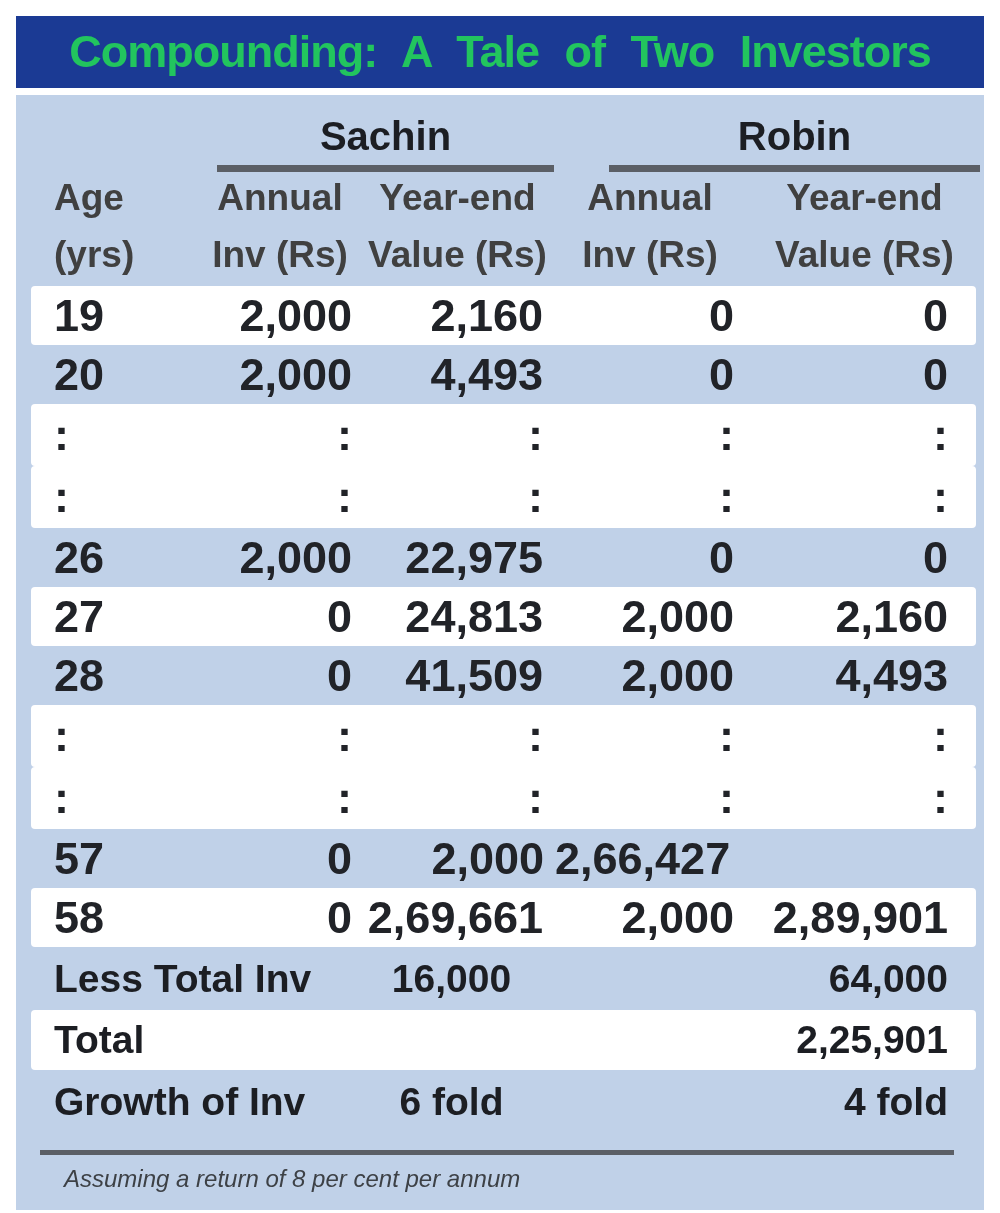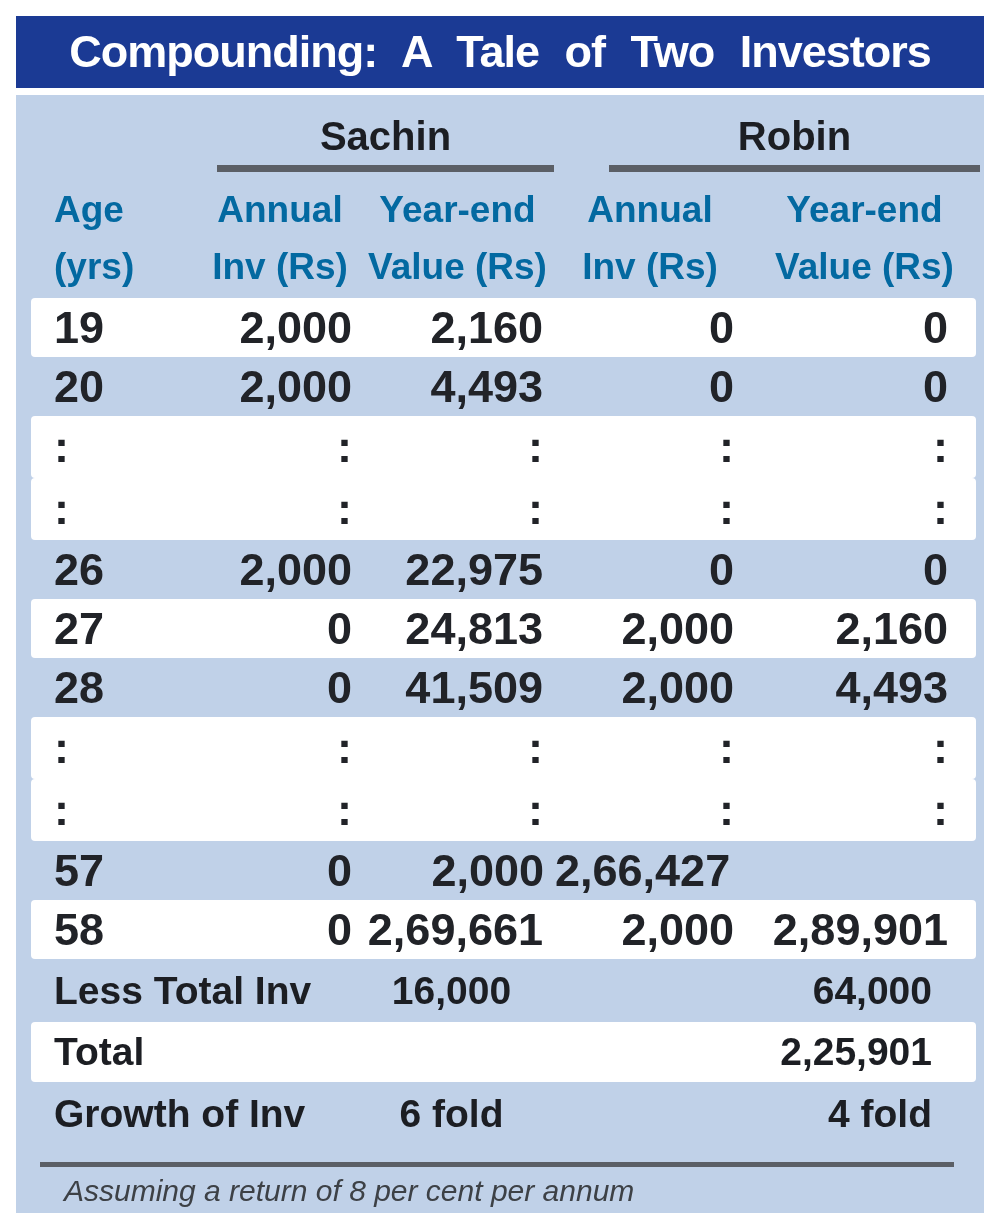--- a/index.html
+++ b/index.html
@@ -4,21 +4,21 @@
 <style>
   html,body{margin:0;padding:0;}
   body{
     width:1000px;height:1213px;background:#ffffff;position:relative;
     font-family:"Liberation Sans",sans-serif;
     -webkit-font-smoothing:antialiased;
   }
   
   .titlebar{
     position:absolute;left:16px;top:16px;width:968px;height:72px;
-    background:#1b3a94;color:#ffffff;
+    background:#1b3a94;color:#22c55e;
     display:flex;align-items:center;justify-content:center;
     font-weight:bold;font-size:45px;letter-spacing:-1px;word-spacing:14px;
     white-space:nowrap;
   }
   
   .panel{
     position:absolute;left:16px;top:95px;width:968px;
     background:#c0d1e8;color:#1e2126;
     padding-bottom:8px;
   }
@@ -26,21 +26,21 @@
   .ghead{display:grid;grid-template-columns:184px 355px 429px;padding-top:20px;}
   .gcell{display:flex;flex-direction:column;justify-content:flex-end;}
   .gwrap{display:flex;flex-direction:column;}
   .gcell.sachin .gwrap{margin-left:17px;margin-right:1px;}
   .gcell.robin  .gwrap{margin-left:54px;margin-right:4px;}
   .gname{text-align:center;font-size:40px;font-weight:bold;line-height:42px;color:#1c1e23;}
   .gline{height:7px;background:#5b5f66;margin-top:8px;}
   
   .chead{
     display:grid;grid-template-columns:184px 160px 195px 190px 239px;
-    margin-top:16px;font-weight:bold;font-size:37px;color:#0369a1;
+    margin-top:4px;font-weight:bold;font-size:37px;color:#404040;
   }
   .hcell{text-align:center;}
   .hcell .l1{line-height:44px;}
   .hcell .l2{line-height:46px;margin-top:12px;white-space:nowrap;}
   .hcell.age{text-align:left;padding-left:38px;}
   
   .rows{margin-top:8px;}
   .row{
     display:grid;grid-template-columns:184px 160px 195px 190px 239px;
     align-items:center;height:59px;position:relative;
@@ -61,25 +61,25 @@
   .summary .srow{
     display:grid;grid-template-columns:184px 160px 195px 190px 239px;
     align-items:center;position:relative;
     font-size:39px;font-weight:bold;color:#1c1e23;
   }
   .summary .srow:nth-child(1){height:63px;border-radius:7px;}
   .summary .srow:nth-child(2){height:60px;}
   .summary .srow:nth-child(3){height:64px;}
   .srow .label{grid-column:1 / span 2;padding-left:38px;position:relative;z-index:1;white-space:nowrap;}
   .srow .sum-sachin{grid-column:3;text-align:center;padding-right:12px;position:relative;z-index:1;}
-  .srow .sum-robin{grid-column:4 / span 2;text-align:right;padding-right:52px;position:relative;z-index:1;}
+  .srow .sum-robin{grid-column:4 / span 2;text-align:right;padding-right:36px;position:relative;z-index:1;}
   
   .footrule{height:5px;background:#5b5f66;margin:16px 30px 0 24px;}
   .footnote{
-    margin:7px 0 6px 48px;font-size:30px;line-height:34px;
+    margin:7px 0 6px 48px;font-size:24px;line-height:34px;
     font-style:italic;color:#3d4146;
   }
 </style>
 </head>
 <body>
 
 <div class="titlebar">Compounding: A Tale of Two Investors</div>
 
 <div class="panel">
 

